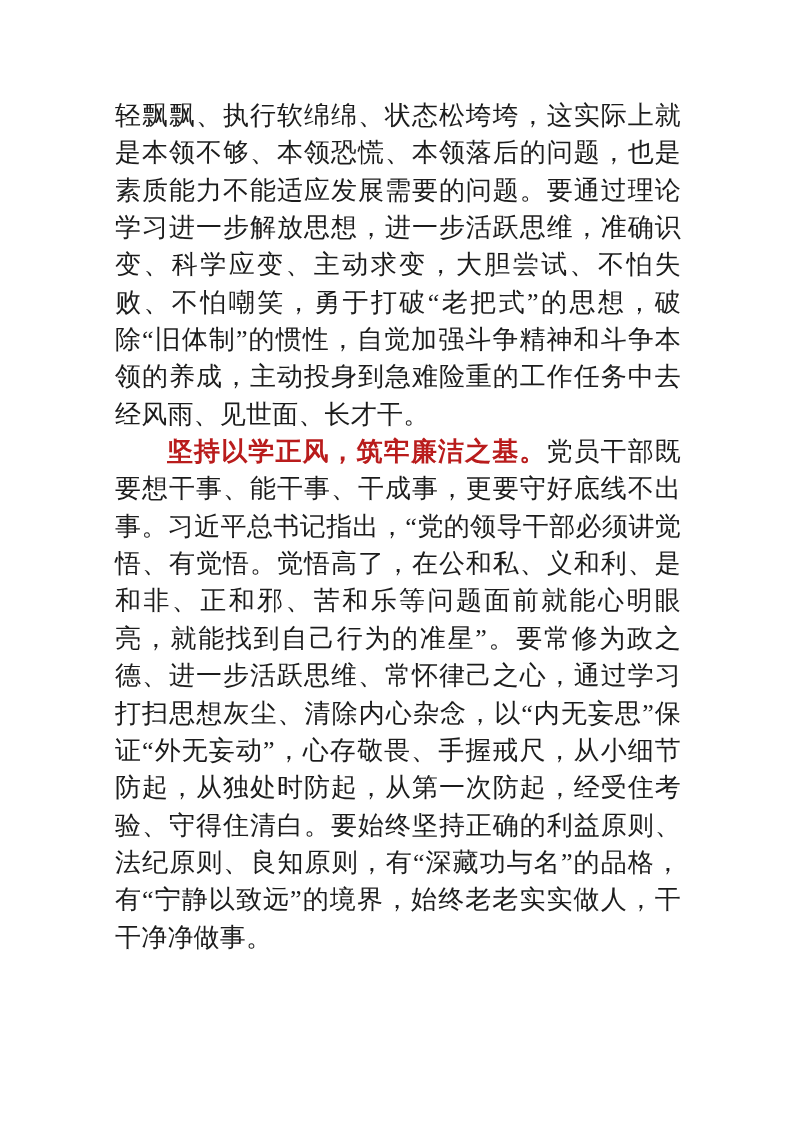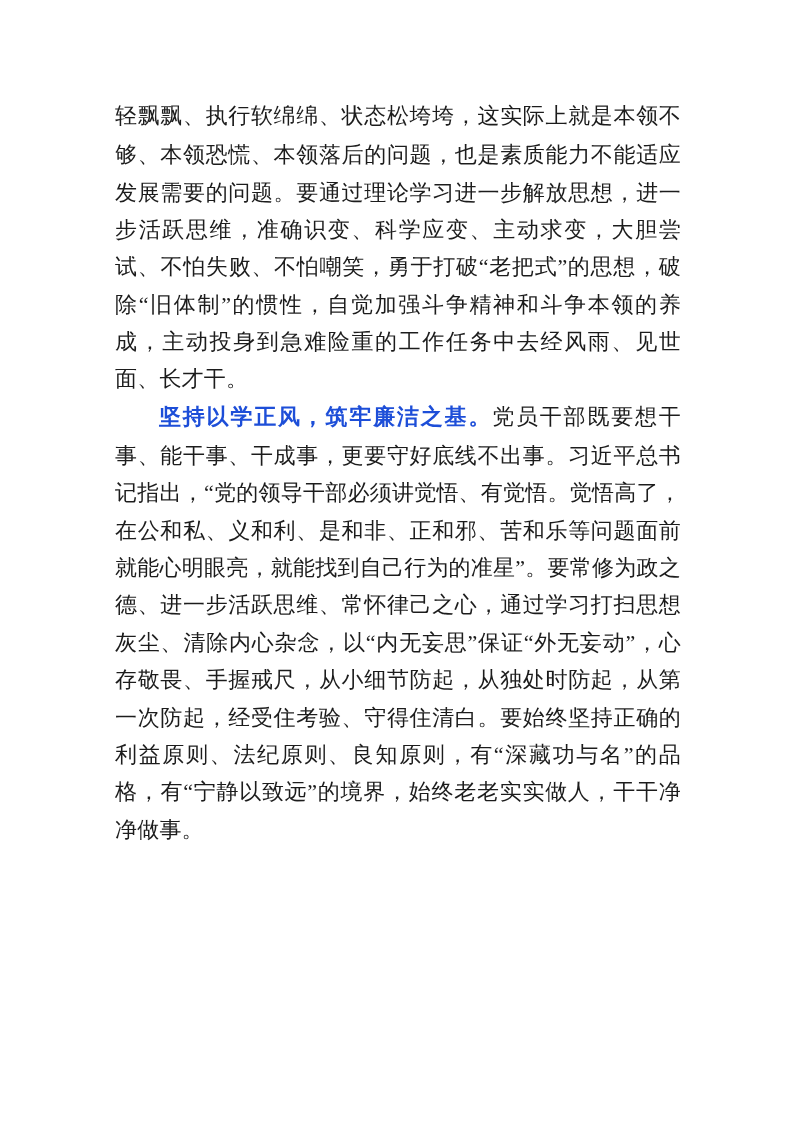--- a/index.html
+++ b/index.html
@@ -16,35 +16,35 @@
     box-sizing: border-box;
     padding: 97px 112px 0 115px;
   }
   .content {
     width: 566px;
   }
   p.para {
     margin: 0;
     padding: 0;
     font-family: "Liberation Serif", "DejaVu Serif", serif;
-    font-size: 22px;
+    font-size: 26px;
     line-height: 37.35px;
     color: #1c1c1c;
     text-align: justify;
     text-justify: inter-ideograph;
     word-break: break-all;
     letter-spacing: 0.2px;
   }
   p.para.indent {
     text-indent: 2em;
   }
   p.para .lead {
     font-weight: 700;
-    font-family: Liberation Mono, monospace;
-    color: #1d4ed8;
+    font-family: Liberation Serif, serif;
+    color: #b91c1c;
   }
 </style>
 </head>
 <body>
 
 <div class="page">
   <div class="content">
 
     <p class="para"><span class="lead"></span><span>轻飘飘、执行软绵绵、状态松垮垮，这实际上就是本领不够、本领恐慌、本领落后的问题，也是素质能力不能适应发展需要的问题。要通过理论学习进一步解放思想，进一步活跃思维，准确识变、科学应变、主动求变，大胆尝试、不怕失败、不怕嘲笑，勇于打破“老把式”的思想，破除“旧体制”的惯性，自觉加强斗争精神和斗争本领的养成，主动投身到急难险重的工作任务中去经风雨、见世面、长才干。</span></p>
 

